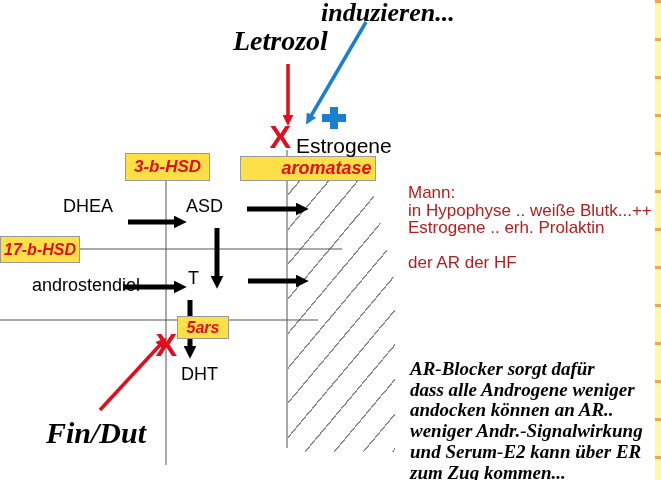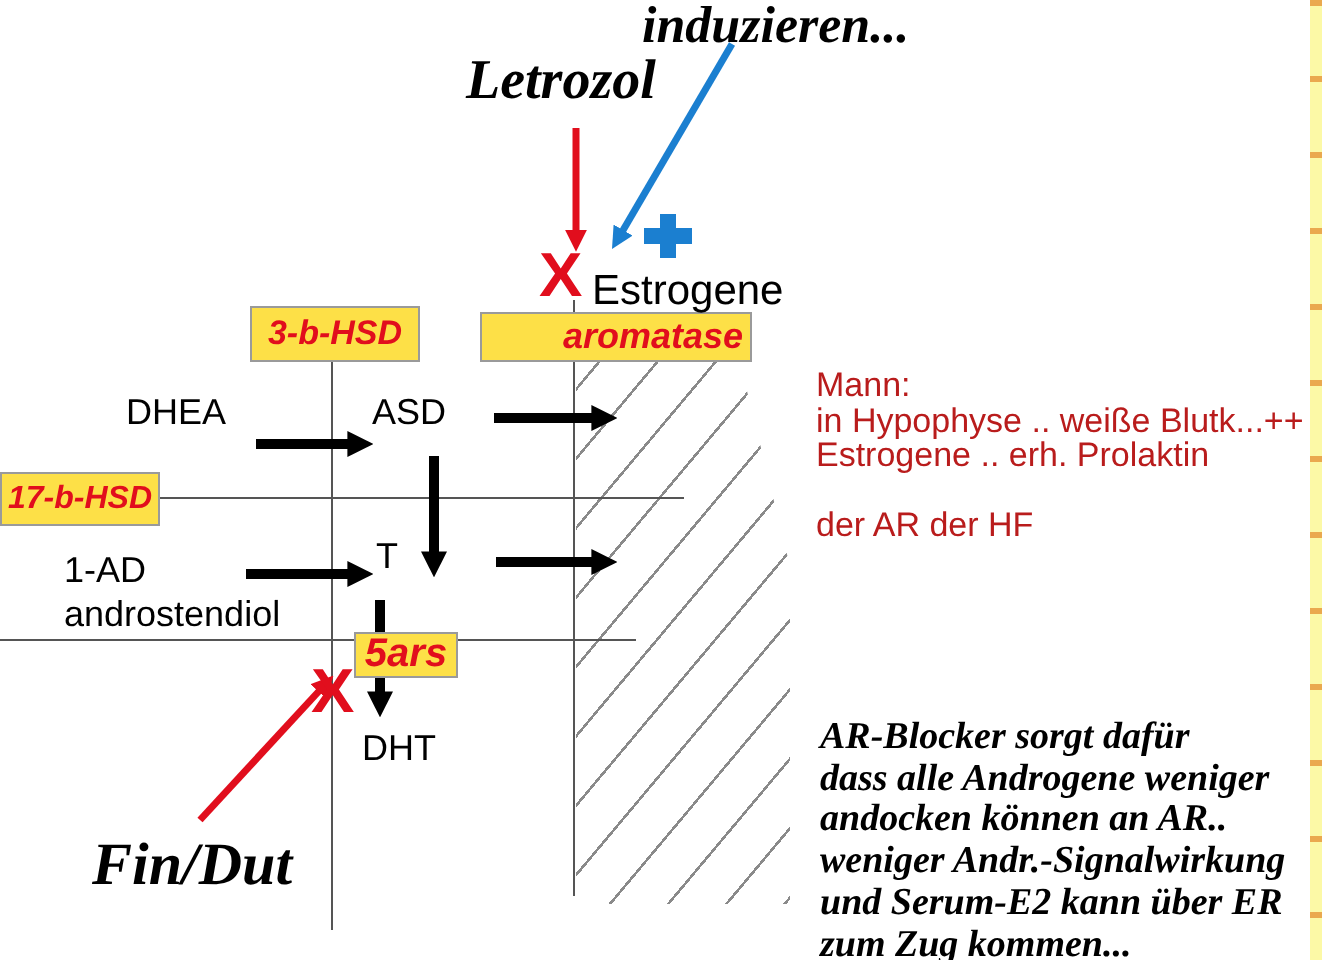--- a/index.html
+++ b/index.html
@@ -120,31 +120,30 @@
 
   <div class="enzyme-box" style="left:125px; top:153px; width:83px; height:26px; font-size:17px;">
     <span>3-b-HSD</span>
   </div>
   <div class="enzyme-box" style="left:240px; top:156px; width:97px; height:23px; font-size:18px;padding-left:37px;">
     <span>aromatase</span>
   </div>
   <div class="enzyme-box" style="left:0px; top:236px; width:78px; height:25px; font-size:16px;">
     <span>17-b-HSD</span>
   </div>
-  <div class="enzyme-box" style="left:177px; top:316px; width:50px; height:21px; font-size:20px;">
+  <div class="enzyme-box" style="left:177px; top:316px; width:50px; height:21px; font-size:16px;">
     <span>5ars</span>
   </div>
 
   <div class="node" style="left:63px; top:196px;">DHEA</div>
   <div class="node" style="left:186px; top:196px;">ASD</div>
   <div class="node" style="left:296px; top:136px; font-size:21px;">Estrogene</div>
   <div class="node" style="left:188px; top:268px;">T</div>
   <div class="node" style="left:181px; top:364px;">DHT</div>
   <div class="node" style="left:32px; top:274px; line-height:22px;">
-    <div>1-AD</div>
     <div>androstendiol</div>
   </div>
 
   <div class="note-sans">
     <div class="line">Mann:</div>
     <div class="line">in Hypophyse .. weiße Blutk...++</div>
     <div class="line">Estrogene .. erh. Prolaktin</div>
     <div class="line"></div>
     <div class="line">der AR der HF</div>
   </div>

